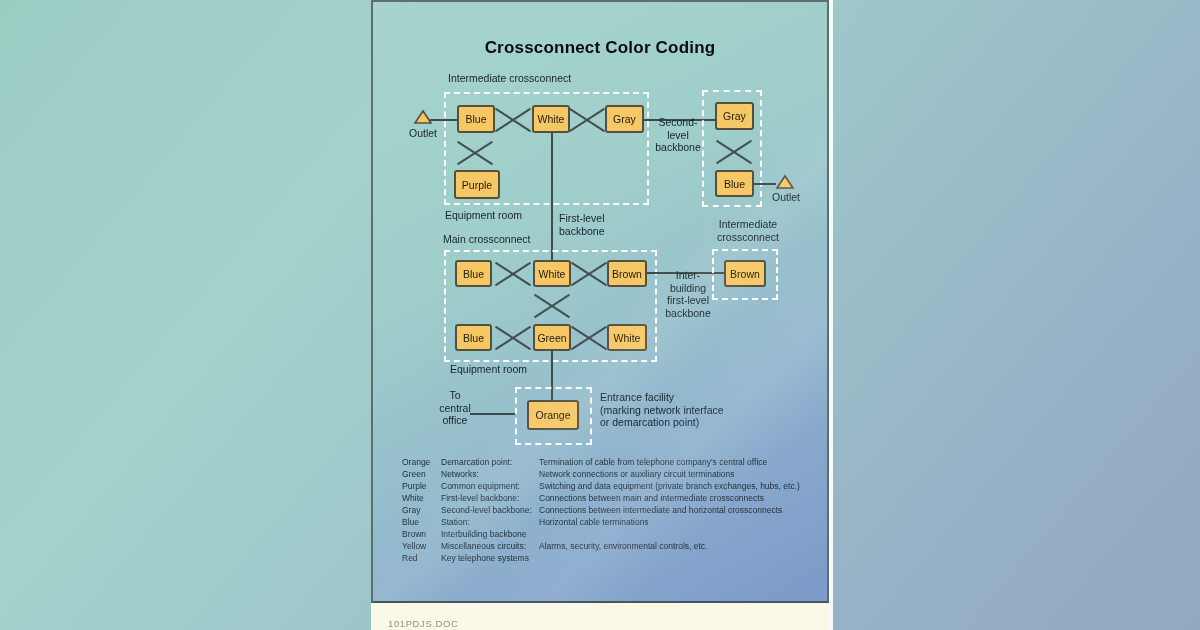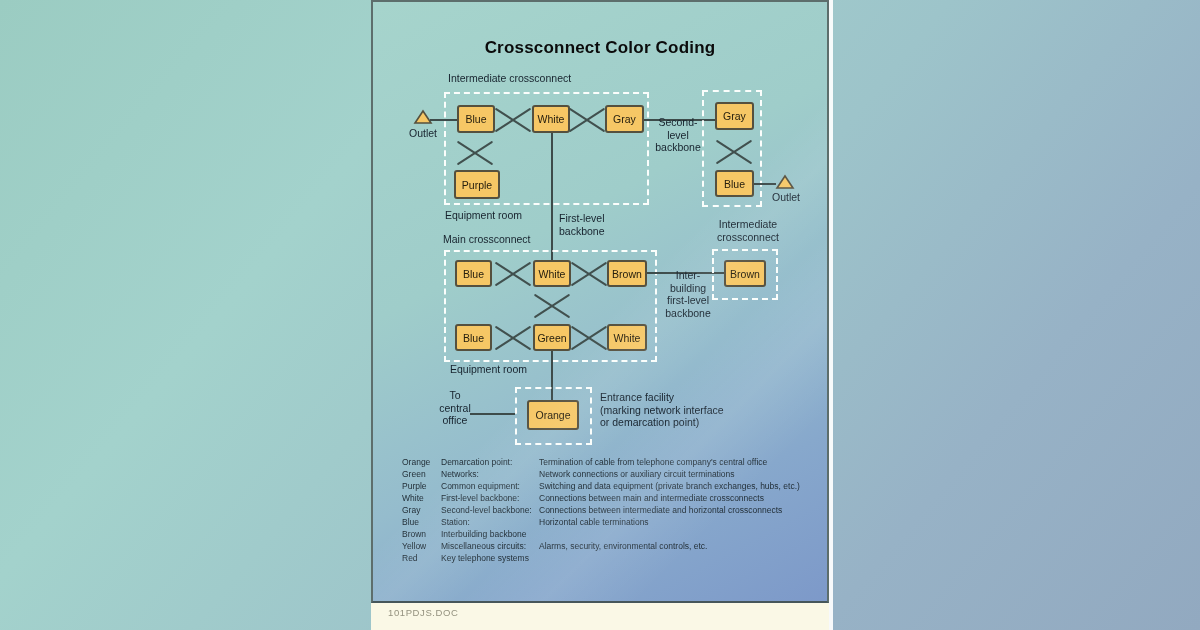--- a/index.html
+++ b/index.html
@@ -17,21 +17,21 @@
     border:2px solid #5d6e6c; border-bottom:2px solid #46565a;
     background: linear-gradient(152deg, #a6d4cc 0%, #9fcdca 38%, #95bccd 62%, #87a8cc 80%, #7d99c9 100%);
   }
   .diagram::after {
     content:""; position:absolute; inset:0; pointer-events:none;
     background: linear-gradient(135deg, rgba(255,255,255,0) 52%, rgba(255,255,255,0.07) 58%, rgba(255,255,255,0) 65%, rgba(255,255,255,0.09) 73%, rgba(255,255,255,0) 82%);
   }
   .docstrip {
     position:absolute; left:0; top:603px; width:458px; height:27px;
     background:#faf8e6; color:#94927f; font-size:9.5px; letter-spacing:0.6px;
-    padding:4px 0 0 17px;
+    padding:15px 0 0 17px;
   }
   .title {
     position:absolute; left:0; top:36px; width:100%; text-align:center;
     font-size:17px; font-weight:bold; color:#0b0b0b; letter-spacing:0.2px;
   }
   .lbl {
     position:absolute; font-size:10.5px; line-height:12.5px; color:#17232e;
     white-space:pre-line;
   }
   .lbl.ctr { text-align:center; }

